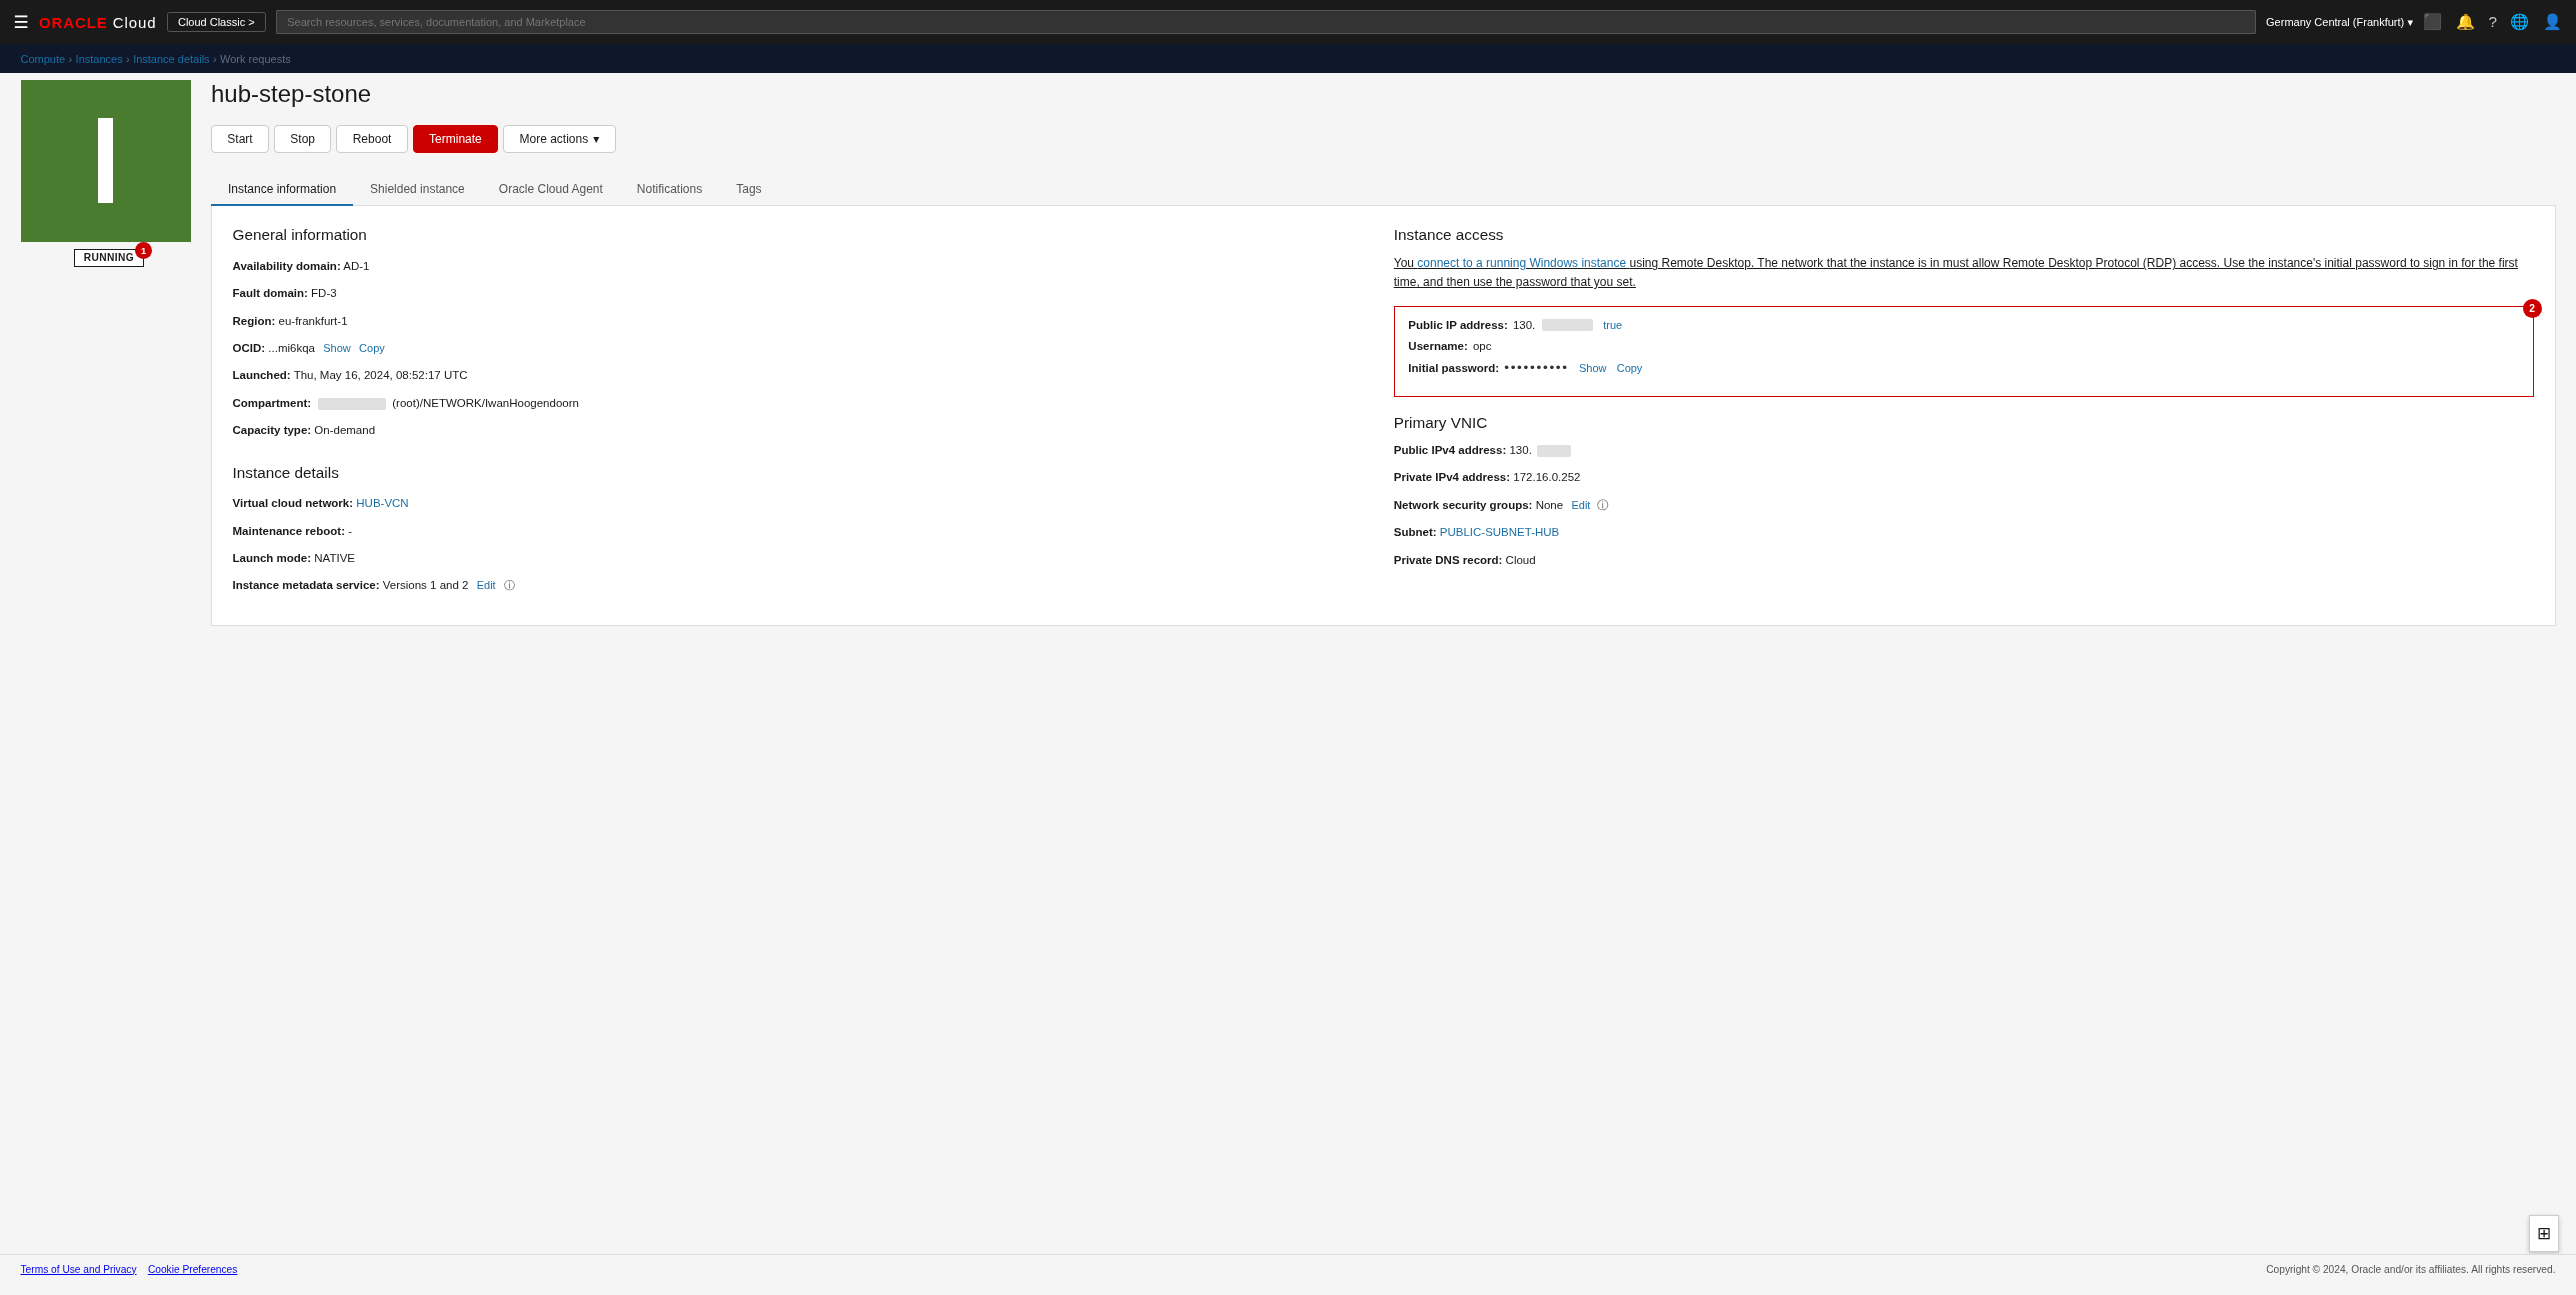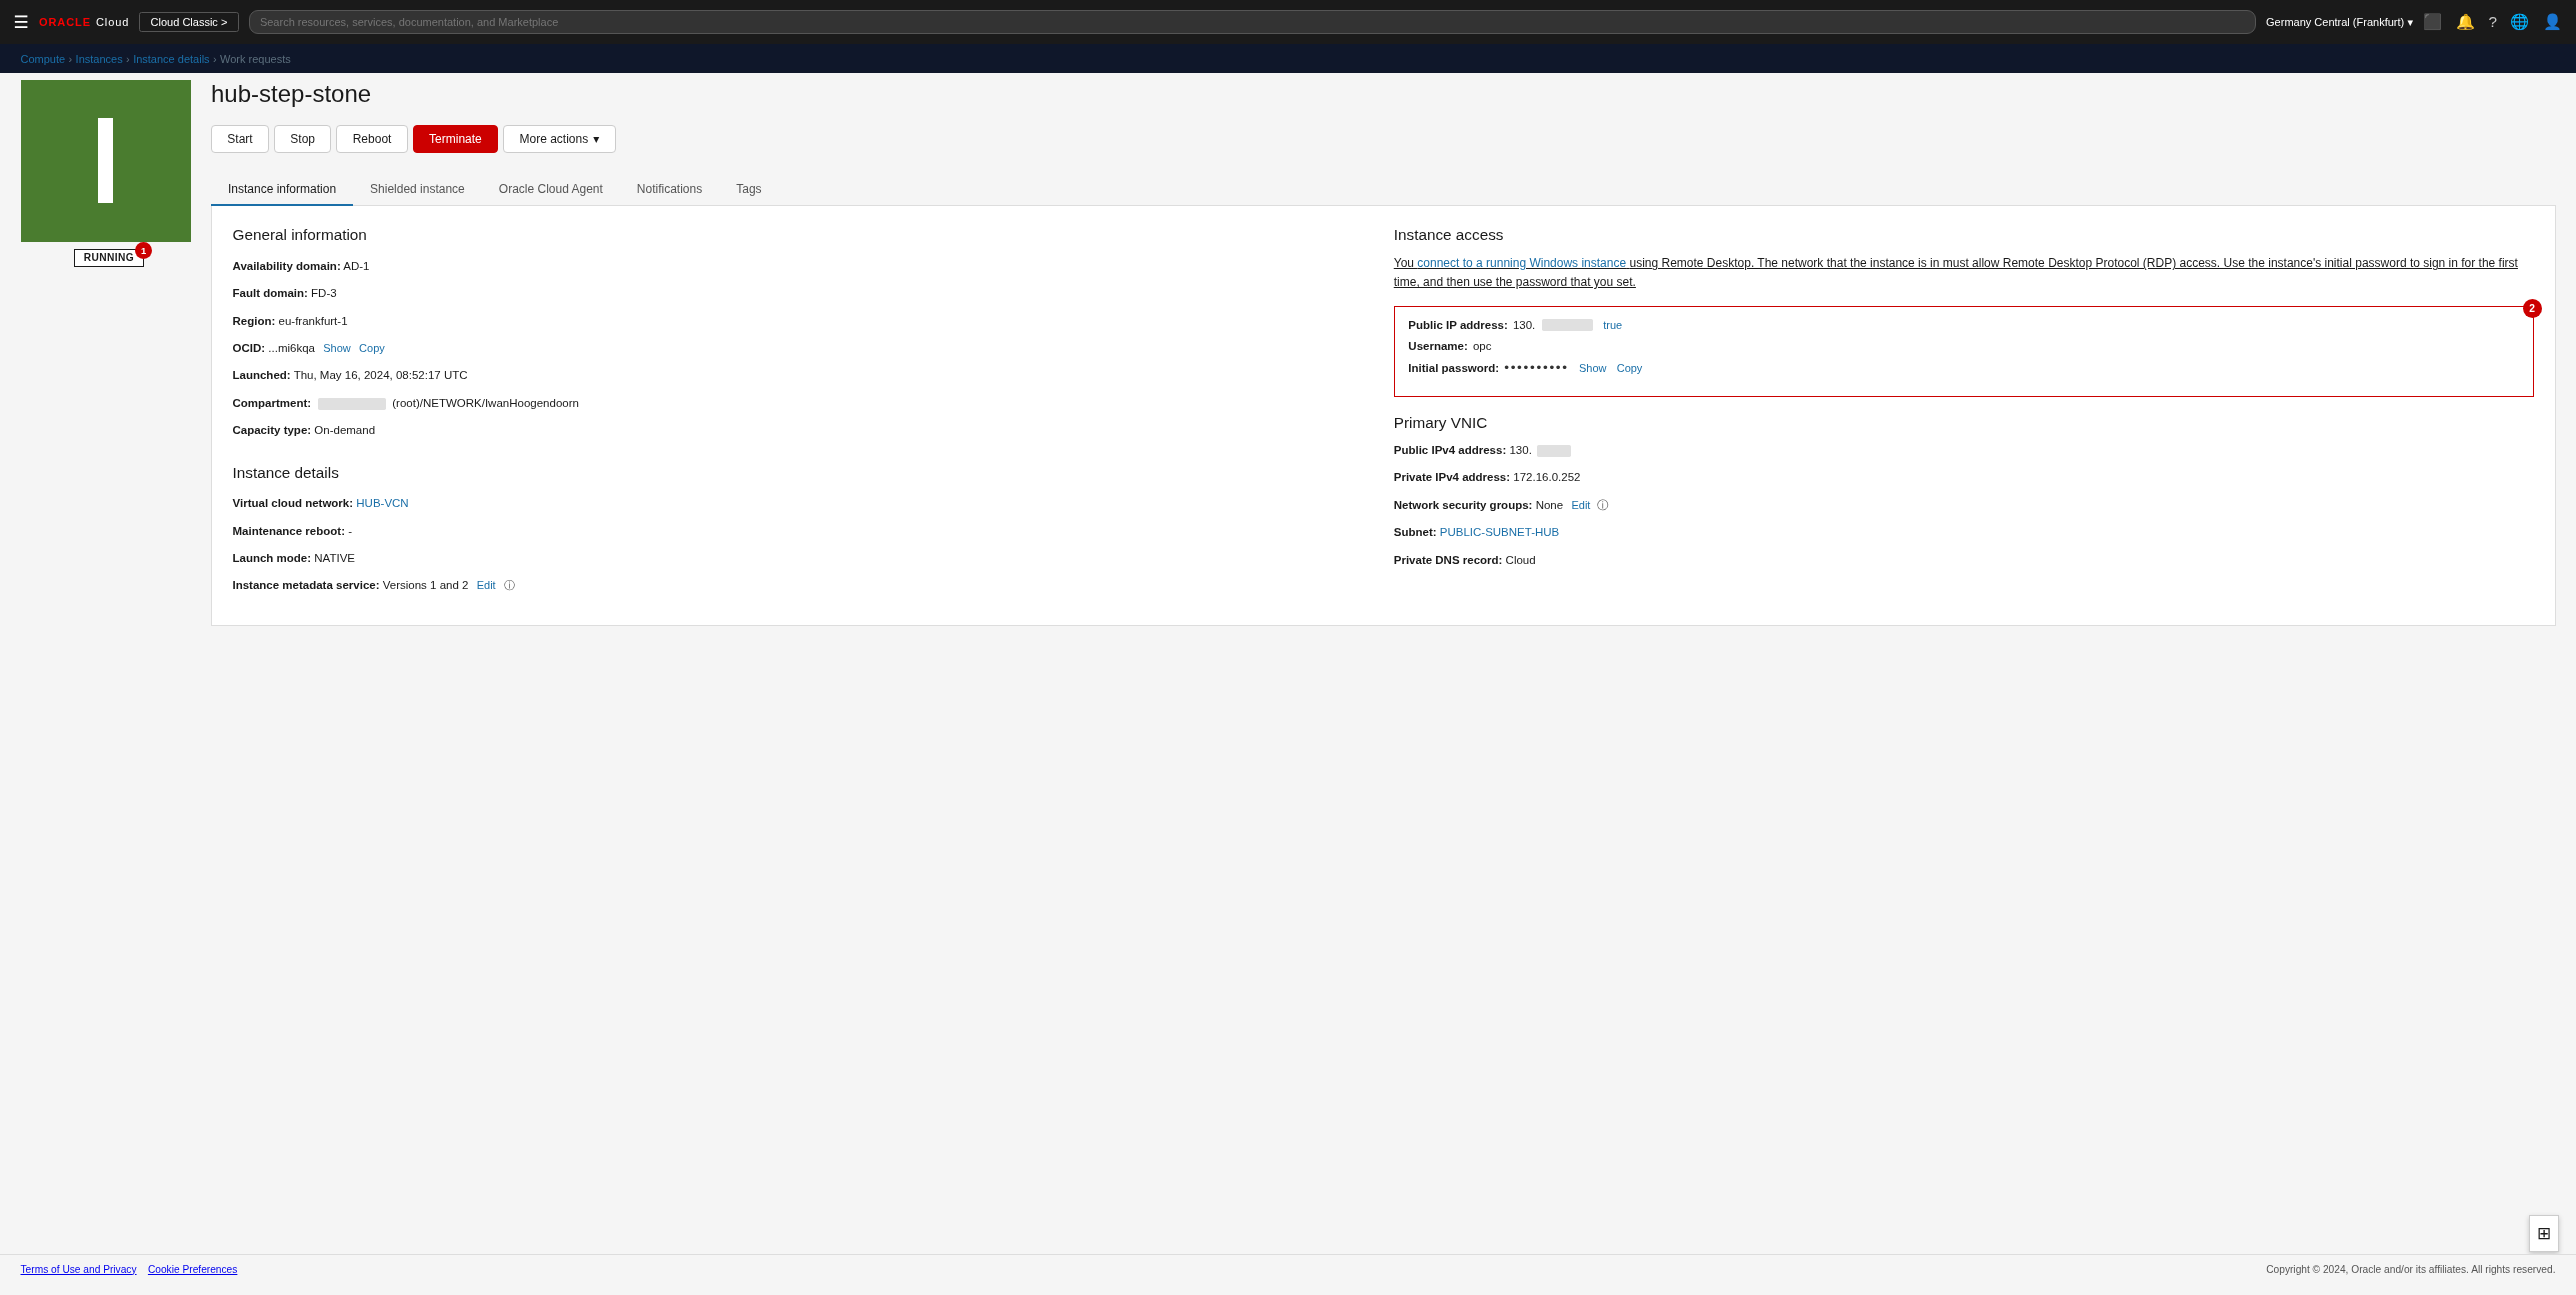--- a/index.html
+++ b/index.html
@@ -8,37 +8,37 @@
     
     .top-nav {
       background: #1a1a1a;
       display: flex;
       align-items: center;
       padding: 0 13.6px;
       height: 44px;
       gap: 10.2px;
     }
     .nav-hamburger { color: #fff; font-size: 17px; cursor: pointer; }
-    .nav-logo { color: #fff; font-size: 11px; font-weight: 300; letter-spacing: 0.9px; display: flex; align-items: center; gap: 5.1px; }
+    .nav-logo { color: #fff; font-size: 15px; font-weight: 300; letter-spacing: 0.9px; display: flex; align-items: center; gap: 5.1px; }
     .nav-logo span { color: #f80000; font-weight: 700; }
     .nav-cloud-btn {
       border: 0.9px solid #555;
       background: transparent;
       color: #fff;
       padding: 3.4px 10.2px;
       border-radius: 2.6px;
       font-size: 11px;
       cursor: pointer;
       white-space: nowrap;
     }
     .nav-search {
       flex: 1;
       background: #333;
       border: 0.9px solid #555;
-      border-radius: 9px;
+      border-radius: 1px;
       padding: 5.1px 10.2px;
       color: #ccc;
       font-size: 11px;
     }
     .nav-region {
       color: #fff;
       font-size: 11px;
       display: flex;
       align-items: center;
       gap: 3.4px;

